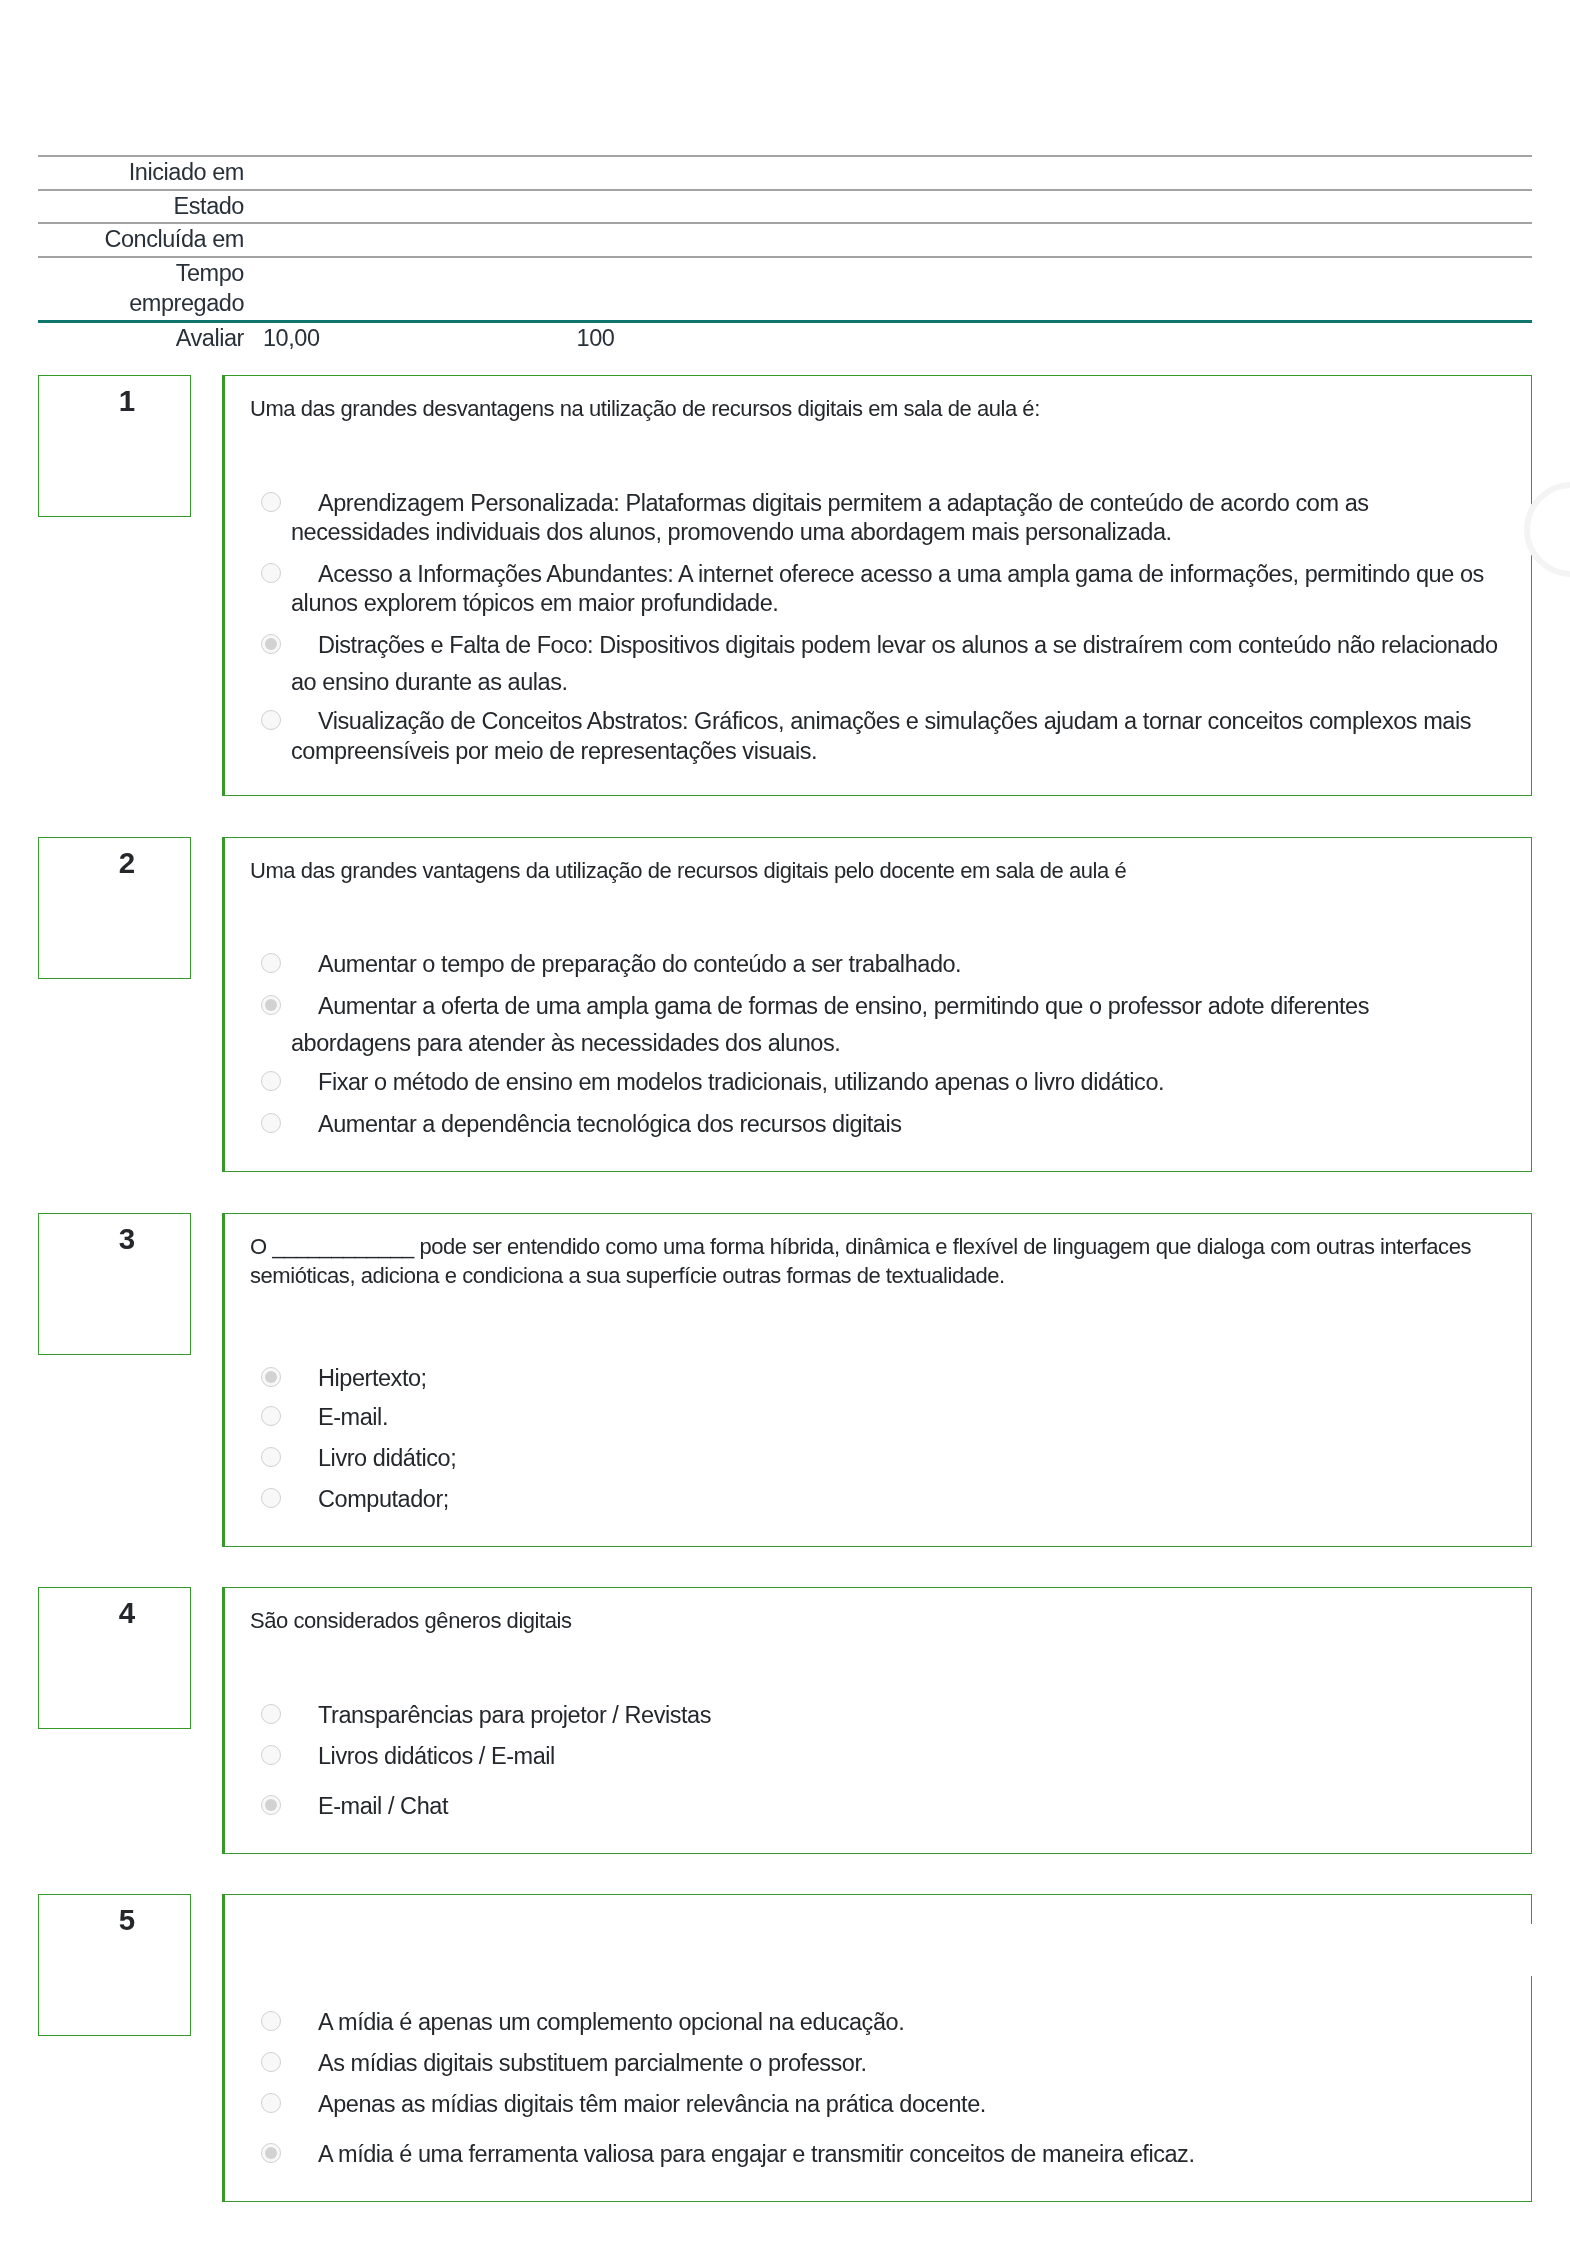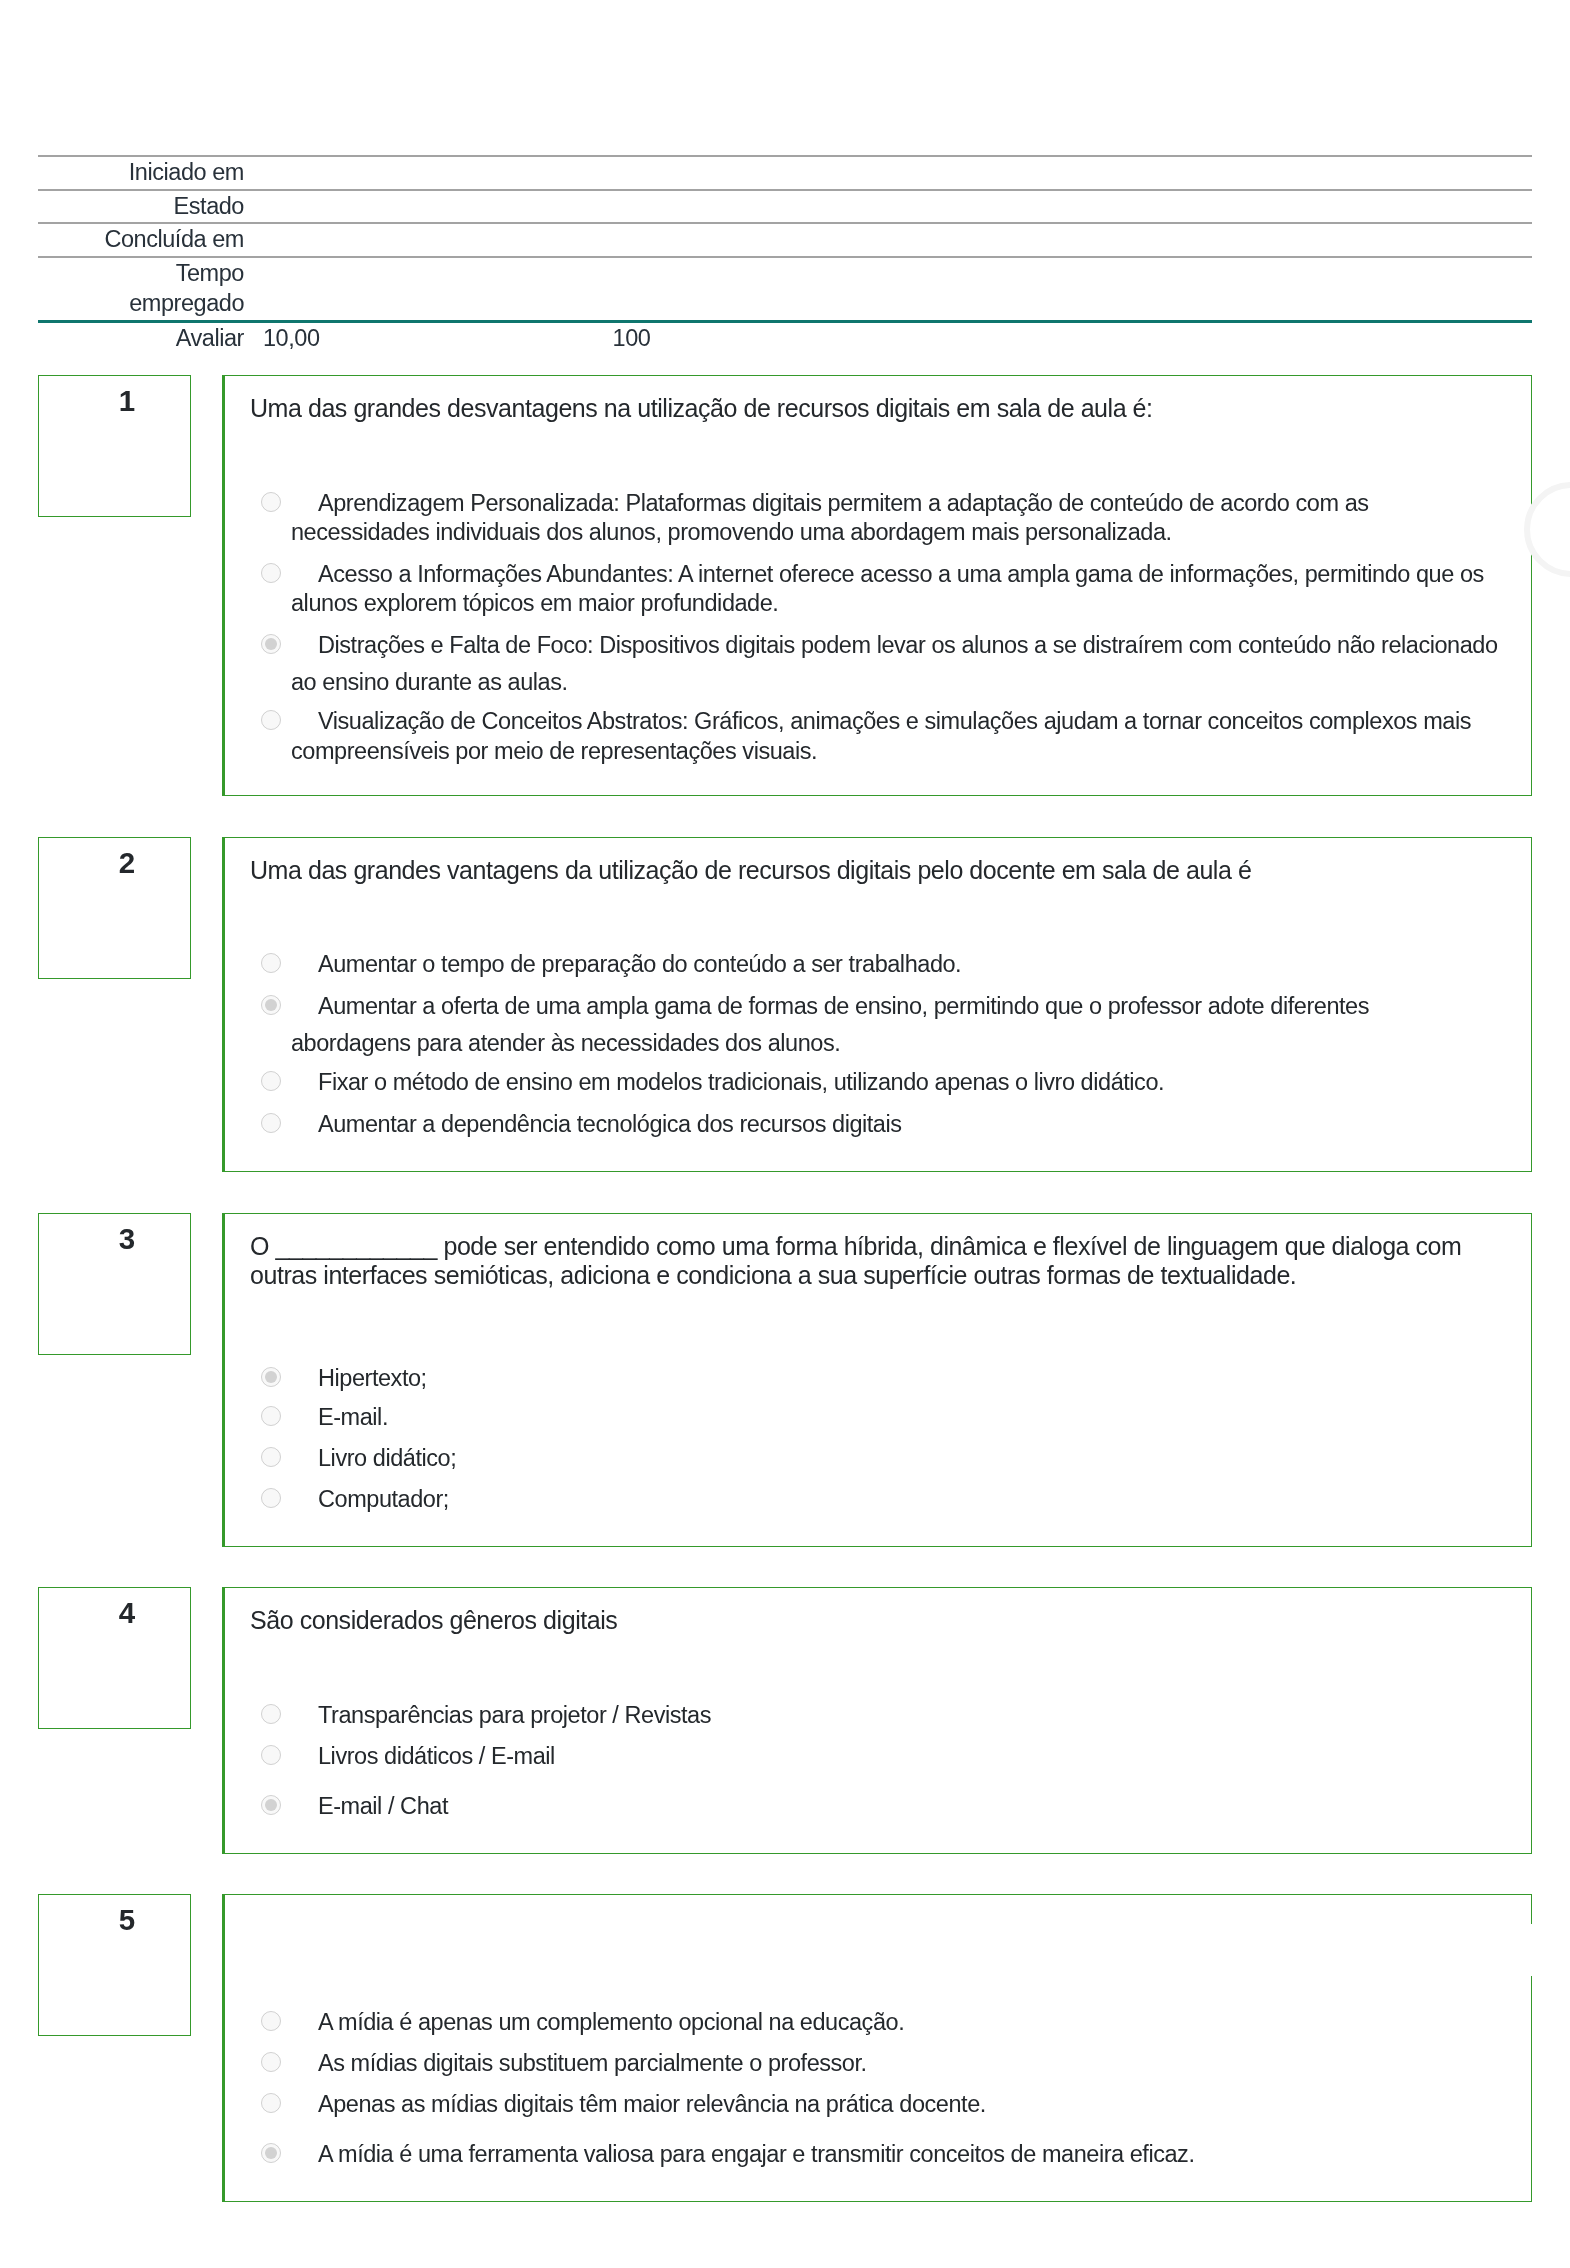--- a/index.html
+++ b/index.html
@@ -10,34 +10,34 @@
 
   
   .summary{width:1494px;margin:155px 0 21px 38px;border-collapse:collapse;
            font-size:23.5px;letter-spacing:-0.45px;line-height:29.7px;
            table-layout:fixed;}
   .summary td{padding:1px 0;border-top:2px solid #a3a3a3;vertical-align:top;}
   .summary td.lbl{width:206px;text-align:right;}
   .summary td.lbl>span{display:inline-block;max-width:182px;text-align:right;}
   .summary td.val{padding-left:19px;}
   .summary tr.grade td{border-top:3px solid #0f766e;}
-  .grade-wrap{display:flex;gap:36px;}
+  .grade-wrap{display:flex;}
   .grade-max{margin-left:257px;}
 
   
   .q{position:relative;margin:0 0 40.5px 0;}
   .qno{position:absolute;left:38px;top:0;width:153px;height:142px;
        border:1px solid #35992b;box-sizing:border-box;}
   .qno span{position:absolute;left:0;right:0;top:10px;text-align:center;
        font-size:29.5px;font-weight:bold;color:#24282c;letter-spacing:0;
        padding-left:25px;line-height:1;}
   .qbody{margin-left:222px;width:1310px;box-sizing:border-box;
        border:1px solid #35992b;border-left-width:3px;}
   .qtext:empty::before{content:"\00a0";}
-  .qtext{font-size:25px;letter-spacing:-0.45px;line-height:29.5px;color:#24282c;
+  .qtext{font-size:22px;letter-spacing:-0.45px;line-height:29.5px;color:#24282c;
        padding:18px 27px 0 25px;}
   .answers{padding:0 27px 21px 24px;margin-top:65px;}
   .ans{position:relative;padding-left:42px;font-size:23.5px;letter-spacing:-0.45px;
        line-height:29.5px;color:#24282c;margin-bottom:11.9px;text-indent:27px;}
   .ans.sel{margin-bottom:9.5px;}
   .radio{position:absolute;left:12px;top:3px;width:20px;height:20px;margin:0;
        padding:0;text-indent:0;}
   .ans.sel.oneline .radio{top:11px;}
   
   .fbi{display:inline-block;width:0;height:30px;vertical-align:baseline;}

